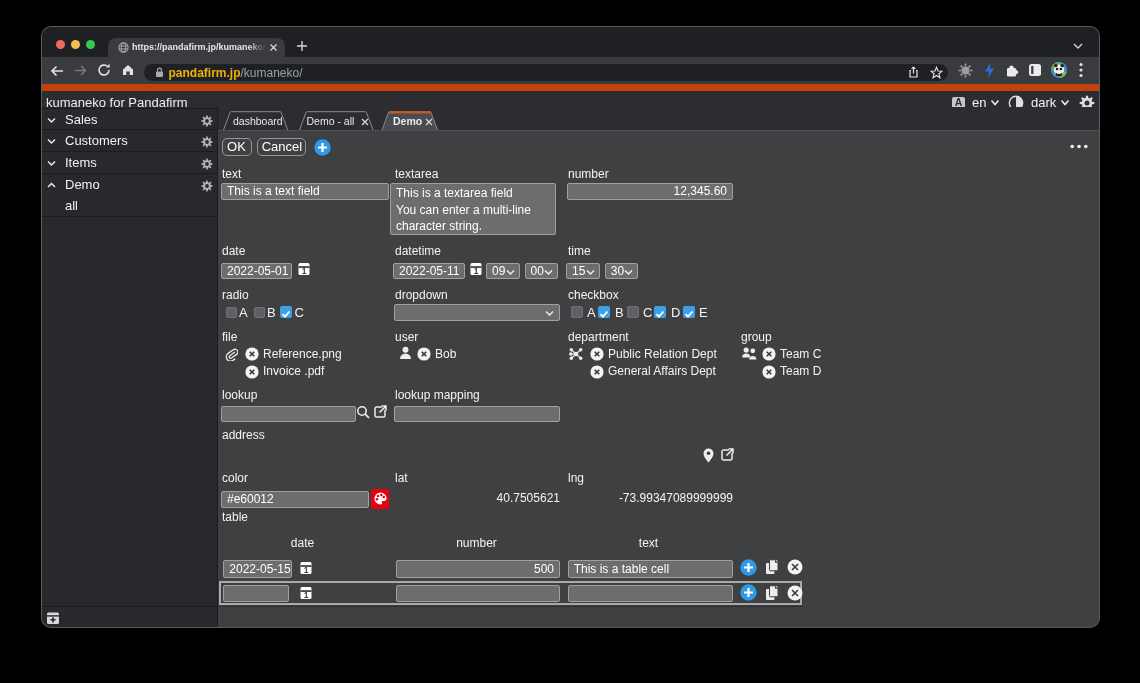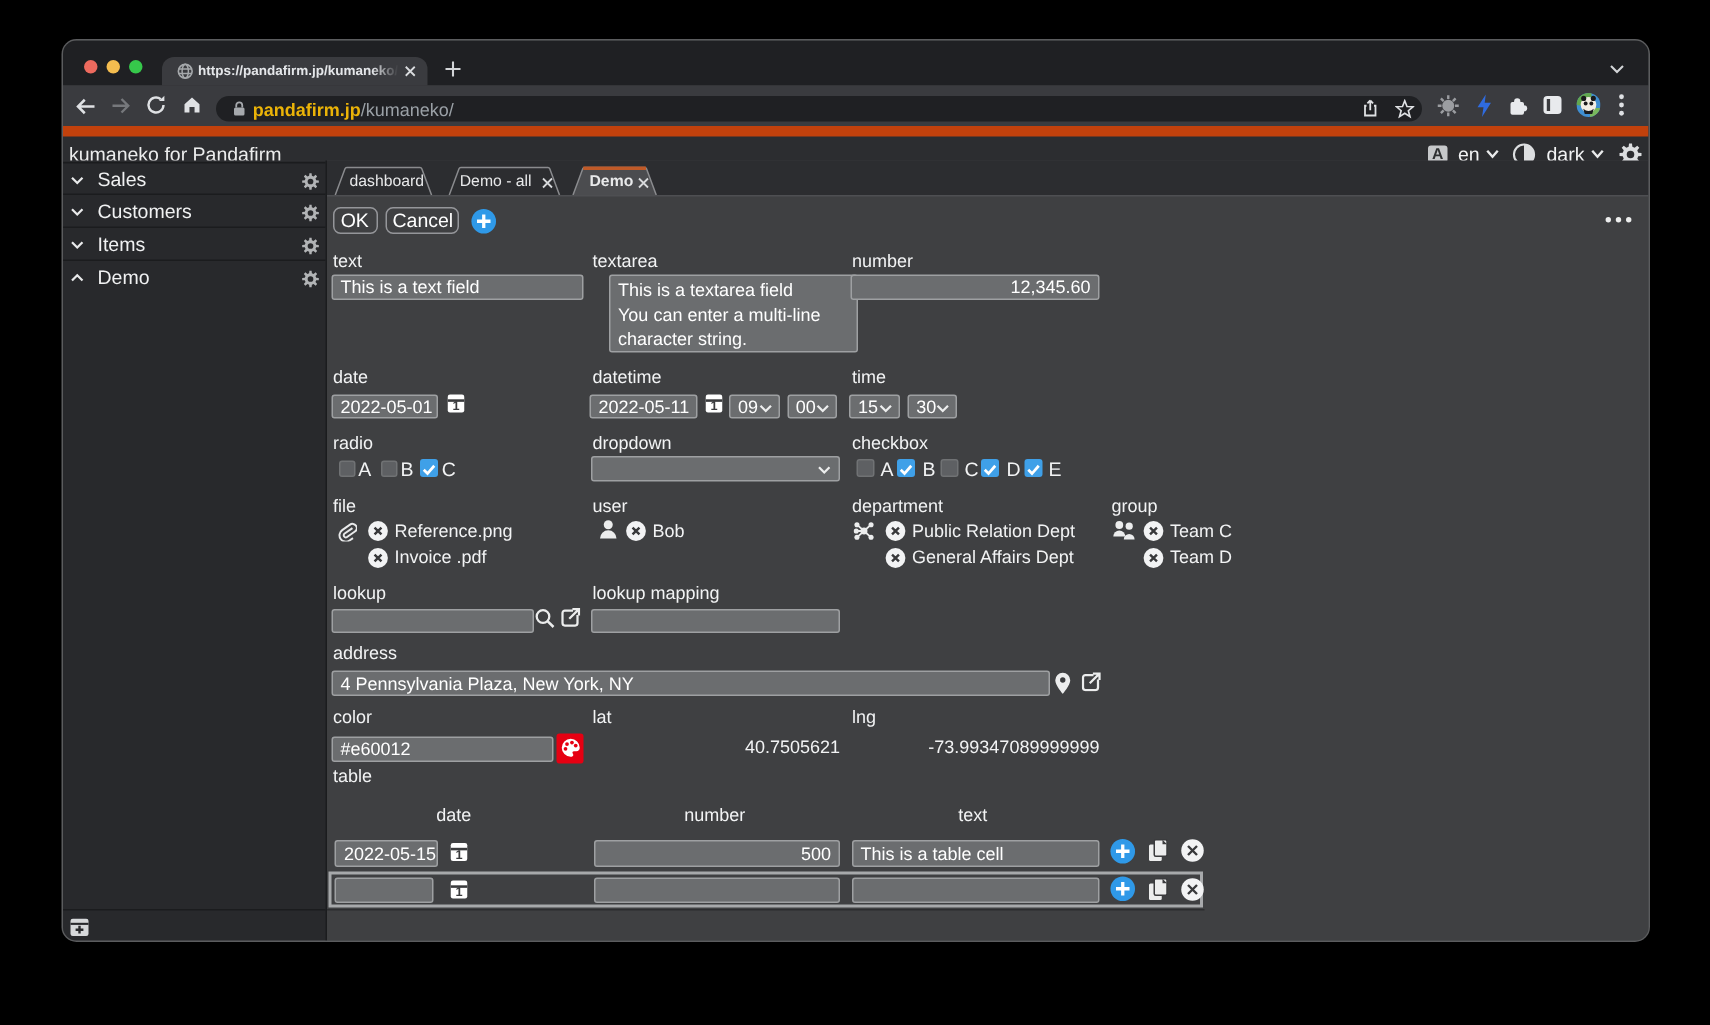--- a/index.html
+++ b/index.html
@@ -202,20 +202,23 @@
     <div class="srow" style="top:67px;border-bottom:none;">
       <svg class="ico" style="left:5px;top:8px" width="9" height="7" viewBox="0 0 9 7">
           <path d="M1 5 L4.5 1.5 L8 5" stroke="#e8e9ea" stroke-width="1.5" fill="none"></path>
         </svg>
       <div class="cap">Demo</div>
       <svg class="ico gear" style="left:159px;top:6px" width="12" height="12" viewBox="0 0 12 12">
           <path d="M5.09 2.21 L5.25 0.45 L6.75 0.45 L6.91 2.21 L8.04 2.67 L9.40 1.55 L10.45 2.60 L9.33 3.96 L9.79 5.09 L11.55 5.25 L11.55 6.75 L9.79 6.91 L9.33 8.04 L10.45 9.40 L9.40 10.45 L8.04 9.33 L6.91 9.79 L6.75 11.55 L5.25 11.55 L5.09 9.79 L3.96 9.33 L2.60 10.45 L1.55 9.40 L2.67 8.04 L2.21 6.91 L0.45 6.75 L0.45 5.25 L2.21 5.09 L2.67 3.96 L1.55 2.60 L2.60 1.55 L3.96 2.67 Z" fill="#b2b4b6"></path>
           <circle cx="6" cy="6" r="1.9" fill="#28292c"></circle>
         </svg>
     </div>
+    <div class="srow" style="top:89px;height:21px;">
+      <div class="cap" style="top:2px;">all</div>
+    </div>
     <div style="position:absolute;left:0;top:499px;width:175px;height:21px;border-top:1px solid #1b1c1e;">
       <svg class="ico" style="left:4px;top:4px" width="14" height="14" viewBox="0 0 14 14">
           <rect x="1" y="1.5" width="12" height="11.5" rx="1.5" fill="#d6d8da"></rect>
           <rect x="1" y="4.2" width="12" height="1.4" fill="#28292c"></rect>
           <path d="M7 6.2 V11.4 M4.4 8.8 H9.6" stroke="#28292c" stroke-width="1.6"></path>
         </svg>
     </div>
   </div>
 
   <div id="tabrow">
@@ -245,21 +248,21 @@
       </svg>
     <svg class="ico" style="left:852px;top:13px" width="18" height="5" viewBox="0 0 18 5">
         <circle cx="2.2" cy="2.5" r="1.8" fill="#eceded"></circle>
         <circle cx="9" cy="2.5" r="1.8" fill="#eceded"></circle>
         <circle cx="15.8" cy="2.5" r="1.8" fill="#eceded"></circle>
       </svg>
 
     <div class="lbl" style="left:4px;top:36px;">text</div>
     <div class="inp" style="left:3px;top:52px;width:168px;height:16.5px;">This is a text field</div>
     <div class="lbl" style="left:177px;top:36px;">textarea</div>
-    <div class="inp" style="left:188px;top:52px;width:166px;height:52px;align-items:flex-start;padding-top:1px;line-height:16.5px;white-space:normal;">This is a textarea field<br>You can enter a multi-line<br>character string.</div>
+    <div class="inp" style="left:172px;top:52px;width:166px;height:52px;align-items:flex-start;padding-top:1px;line-height:16.5px;white-space:normal;">This is a textarea field<br>You can enter a multi-line<br>character string.</div>
     <div class="lbl" style="left:350px;top:36px;">number</div>
     <div class="inp r" style="left:349px;top:52px;width:166px;height:16.5px;padding-left:40px;">12,345.60</div>
 
     <div class="lbl" style="left:4px;top:113px;">date</div>
     <div class="inp" style="left:3px;top:131.5px;width:71px;height:16px;">2022-05-01</div>
     <svg class="ico" style="left:79.5px;top:131px" width="12" height="14" viewBox="0 0 12 14">
         <rect x="0.5" y="1" width="11" height="12" rx="1.5" fill="#fff"></rect>
         <rect x="0.5" y="4.2" width="11" height="1.7" fill="#3a3b3d"></rect>
         <text x="6" y="11.6" font-size="8.5" font-weight="bold" fill="#3a3b3d" text-anchor="middle" font-family="Liberation Sans">1</text>
       </svg>
@@ -390,21 +393,20 @@
         <path d="M9.2 9.2 L13 13" stroke="#eceded" stroke-width="1.7"></path>
       </svg>
     <svg class="ico" style="left:156px;top:274px" width="13" height="13" viewBox="0 0 13 13">
         <path d="M8 2 H2.6 A1.6 1.6 0 0 0 1 3.6 V10.4 A1.6 1.6 0 0 0 2.6 12 H9.4 A1.6 1.6 0 0 0 11 10.4 V5" fill="none" stroke="#eceded" stroke-width="1.5"></path>
         <path d="M5.5 7.5 L11.6 1.4 M7.6 1 H12 V5.4" fill="none" stroke="#eceded" stroke-width="1.5"></path>
       </svg>
     <div class="lbl" style="left:177px;top:257px;">lookup mapping</div>
     <div class="inp" style="left:176px;top:274.5px;width:166px;height:16px;"></div>
 
     <div class="lbl" style="left:4px;top:297px;">address</div>
-    <div class="inp" style="left:3px;top:316px;width:479px;height:17px;">4 Pennsylvania Plaza, New York, NY</div>
     <svg class="ico" style="left:485px;top:317px" width="11" height="15" viewBox="0 0 11 15">
         <path d="M5.5 0.5 a5 5 0 0 1 5 5 c0 3.5 -5 9 -5 9 s-5 -5.5 -5 -9 a5 5 0 0 1 5 -5 Z" fill="#eceded"></path>
         <circle cx="5.5" cy="5.3" r="1.8" fill="#3a3b3d"></circle>
       </svg>
     <svg class="ico" style="left:503px;top:317px" width="13" height="13" viewBox="0 0 13 13">
         <path d="M8 2 H2.6 A1.6 1.6 0 0 0 1 3.6 V10.4 A1.6 1.6 0 0 0 2.6 12 H9.4 A1.6 1.6 0 0 0 11 10.4 V5" fill="none" stroke="#eceded" stroke-width="1.5"></path>
         <path d="M5.5 7.5 L11.6 1.4 M7.6 1 H12 V5.4" fill="none" stroke="#eceded" stroke-width="1.5"></path>
       </svg>
 
     <div class="lbl" style="left:4px;top:340px;">color</div>

